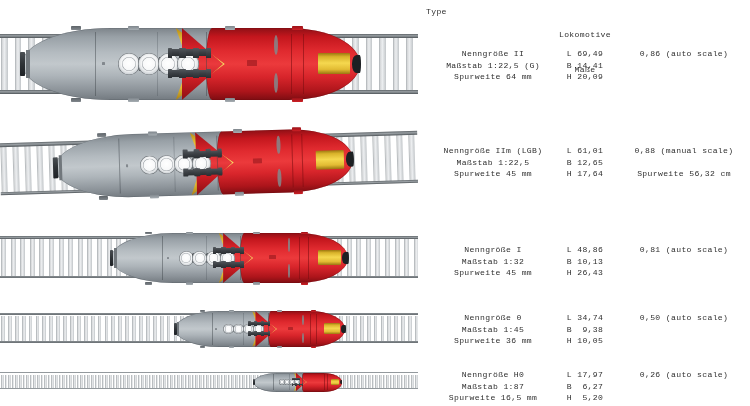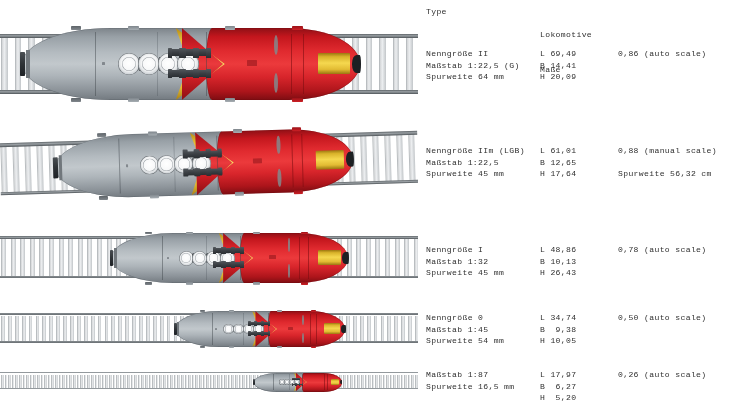--- a/index.html
+++ b/index.html
@@ -53,21 +53,21 @@
     font-size: 8.1px;
     line-height: 11.6px;
     letter-spacing: 0.35px;
     white-space: pre;
     color: #303030;
   }
   .col-type  { left: 8px;   width: 134px; }
   .col-masse { left: 122px; width: 90px; }
   .col-scale { left: 200px; width: 132px; }
 
-  .cell .ln { display: block; white-space: pre; }
+  .cell .ln { display: block; white-space: pre; text-align: center; }
   .cell .ln.gap { visibility: hidden; }
 
   
   .loco-row {
     position: absolute;
     left: 0;
     width: 418px;
   }
   .track {
     position: absolute;
@@ -809,27 +809,27 @@
         <div class="cell col-scale" style="top: 0px;"><span class="ln">0,86 (auto scale)</span><span class="ln gap">&nbsp;</span><span class="ln gap">&nbsp;</span></div>
       </div>
       <div class="trow" style="top: 145px;">
         <div class="cell col-type" style="top: 0px;"><span class="ln">Nenngröße IIm (LGB)</span><span class="ln">Maßstab 1:22,5</span><span class="ln">Spurweite 45 mm</span></div>
         <div class="cell col-masse" style="top: 0px;"><span class="ln">L 61,01</span><span class="ln">B 12,65</span><span class="ln">H 17,64</span></div>
         <div class="cell col-scale" style="top: 0px;"><span class="ln">0,88 (manual scale)</span><span class="ln gap">&nbsp;</span><span class="ln">Spurweite 56,32 cm</span></div>
       </div>
       <div class="trow" style="top: 244px;">
         <div class="cell col-type" style="top: 0px;"><span class="ln">Nenngröße I</span><span class="ln">Maßstab 1:32</span><span class="ln">Spurweite 45 mm</span></div>
         <div class="cell col-masse" style="top: 0px;"><span class="ln">L 48,86</span><span class="ln">B 10,13</span><span class="ln">H 26,43</span></div>
-        <div class="cell col-scale" style="top: 0px;"><span class="ln">0,78 (auto scale)</span><span class="ln gap">&nbsp;</span><span class="ln gap">&nbsp;</span></div>
+        <div class="cell col-scale" style="top: 0px;"><span class="ln">0,81 (auto scale)</span><span class="ln gap">&nbsp;</span><span class="ln gap">&nbsp;</span></div>
       </div>
       <div class="trow" style="top: 312px;">
-        <div class="cell col-type" style="top: 0px;"><span class="ln">Nenngröße 0</span><span class="ln">Maßstab 1:45</span><span class="ln">Spurweite 54 mm</span></div>
+        <div class="cell col-type" style="top: 0px;"><span class="ln">Nenngröße 0</span><span class="ln">Maßstab 1:45</span><span class="ln">Spurweite 36 mm</span></div>
         <div class="cell col-masse" style="top: 0px;"><span class="ln">L 34,74</span><span class="ln">B  9,38</span><span class="ln">H 10,05</span></div>
         <div class="cell col-scale" style="top: 0px;"><span class="ln">0,50 (auto scale)</span><span class="ln gap">&nbsp;</span><span class="ln gap">&nbsp;</span></div>
       </div>
       <div class="trow" style="top: 369px;">
-        <div class="cell col-type" style="top: 0px;"><span class="ln">Maßstab 1:87</span><span class="ln">Spurweite 16,5 mm</span></div>
+        <div class="cell col-type" style="top: 0px;"><span class="ln">Nenngröße H0</span><span class="ln">Maßstab 1:87</span><span class="ln">Spurweite 16,5 mm</span></div>
         <div class="cell col-masse" style="top: 0px;"><span class="ln">L 17,97</span><span class="ln">B  6,27</span><span class="ln">H  5,20</span></div>
         <div class="cell col-scale" style="top: 0px;"><span class="ln">0,26 (auto scale)</span><span class="ln gap">&nbsp;</span><span class="ln gap">&nbsp;</span></div>
       </div>
     </div>
 
 </div>
 
 </body></html>

